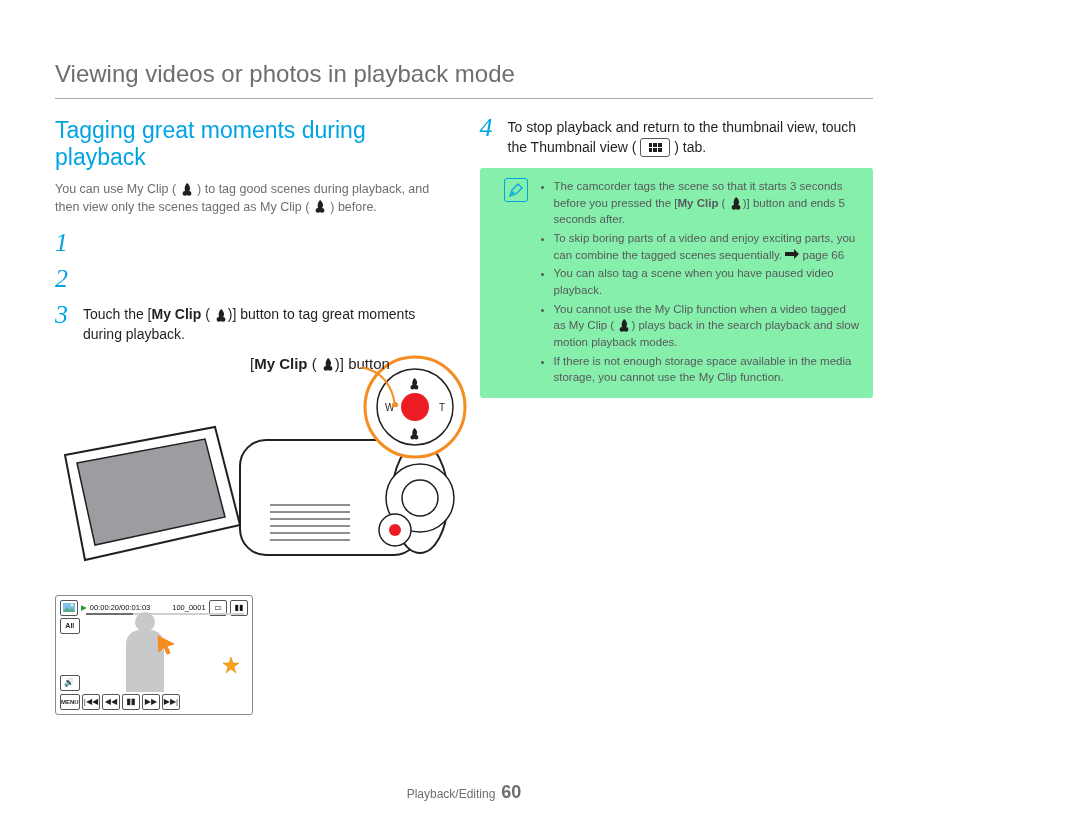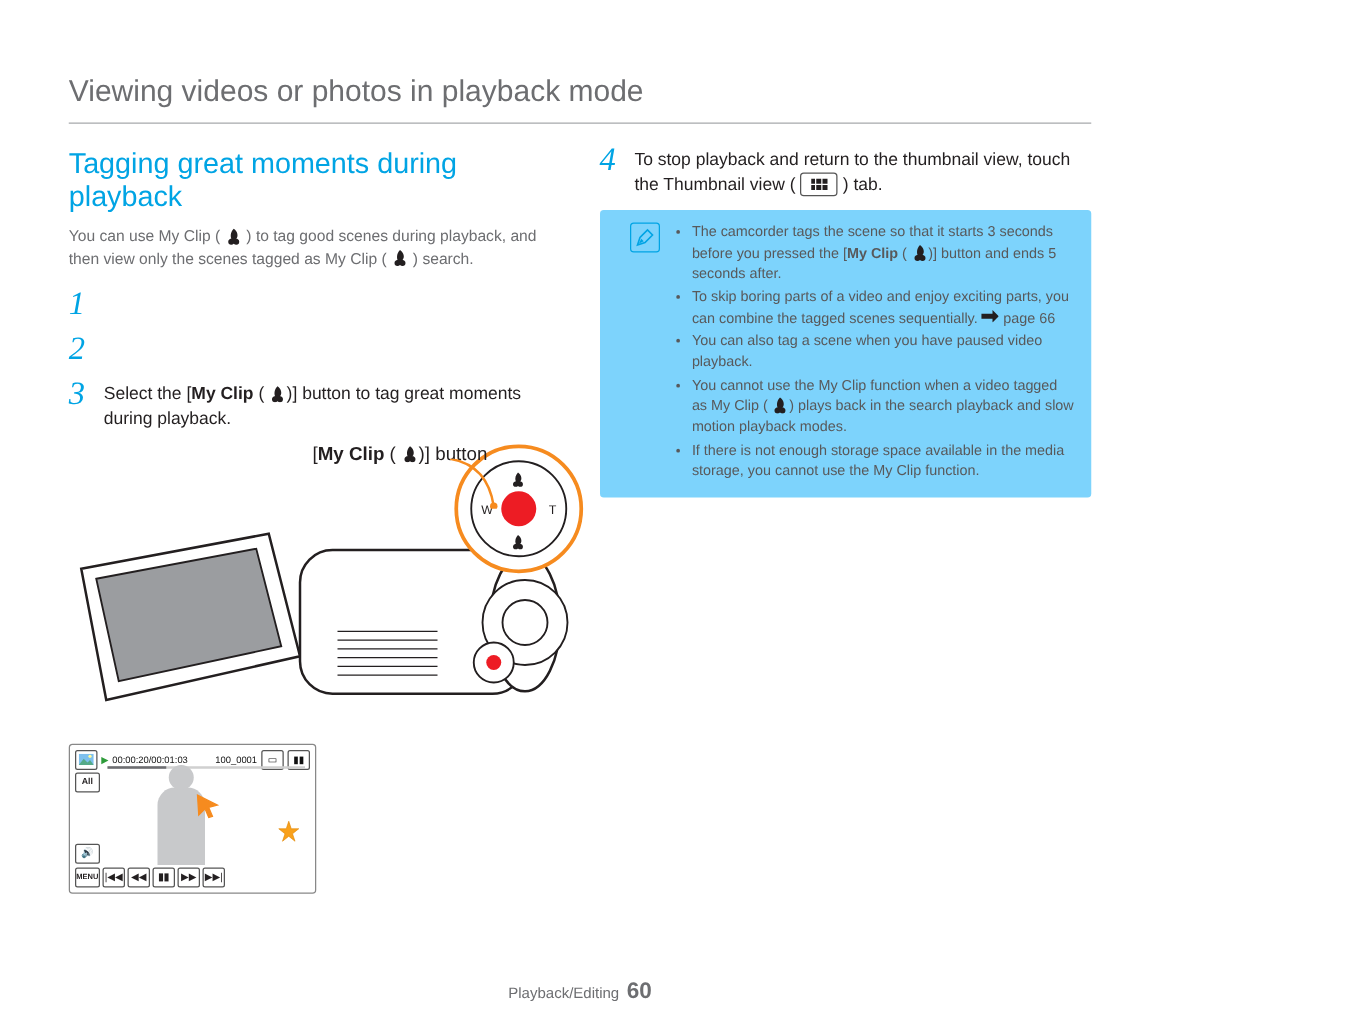--- a/index.html
+++ b/index.html
@@ -89,21 +89,21 @@
     display: grid;
     grid-template-columns: repeat(3, 1fr);
     grid-template-rows: repeat(2, 1fr);
     gap: 1px;
   }
   .thumb-tab .grid div { background: #231f20; }
 
   
   .note {
     display: flex;
-    background: #7dd3fc;
+    background: #86efac;
     border-radius: 3px;
     padding: 10px 14px 10px 24px;
   }
   .note-icon {
     width: 22px; height: 22px;
     border: 1px solid #00a4e4;
     border-radius: 3px;
     display: flex; align-items: center; justify-content: center;
     flex-shrink: 0;
     margin-right: 10px;
@@ -236,35 +236,35 @@
 
       <div class="intro">
         <span>You can use My Clip (</span>
         <span class="inline-icon"><svg viewBox="0 0 12 14">
               <use href="#svg-myclip"></use>
             </svg></span>
         <span>) to tag good scenes during playback, and then view only the scenes tagged as My Clip (</span>
         <span class="inline-icon"><svg viewBox="0 0 12 14">
               <use href="#svg-myclip"></use>
             </svg></span>
-        <span>) search.</span>
+        <span>) before.</span>
       </div>
 
       <div class="step">
         <span class="step-num">1</span>
       </div>
 
       <div class="step">
         <span class="step-num">2</span>
       </div>
 
       <div class="step">
         <span class="step-num">3</span>
         <span class="step-text">
-          <span>Select the [</span><strong>My Clip</strong><span> (</span>
+          <span>Touch the [</span><strong>My Clip</strong><span> (</span>
           <span class="inline-icon"><svg viewBox="0 0 12 14">
                 <use href="#svg-myclip"></use>
               </svg></span><span>)] button to tag great moments during playback.</span>
         </span>
       </div>
 
       <div class="fig-wrap">
         <div class="callout-label">
           <span>[</span><strong>My Clip</strong><span> (</span>
           <span class="inline-icon"><svg viewBox="0 0 12 14">

